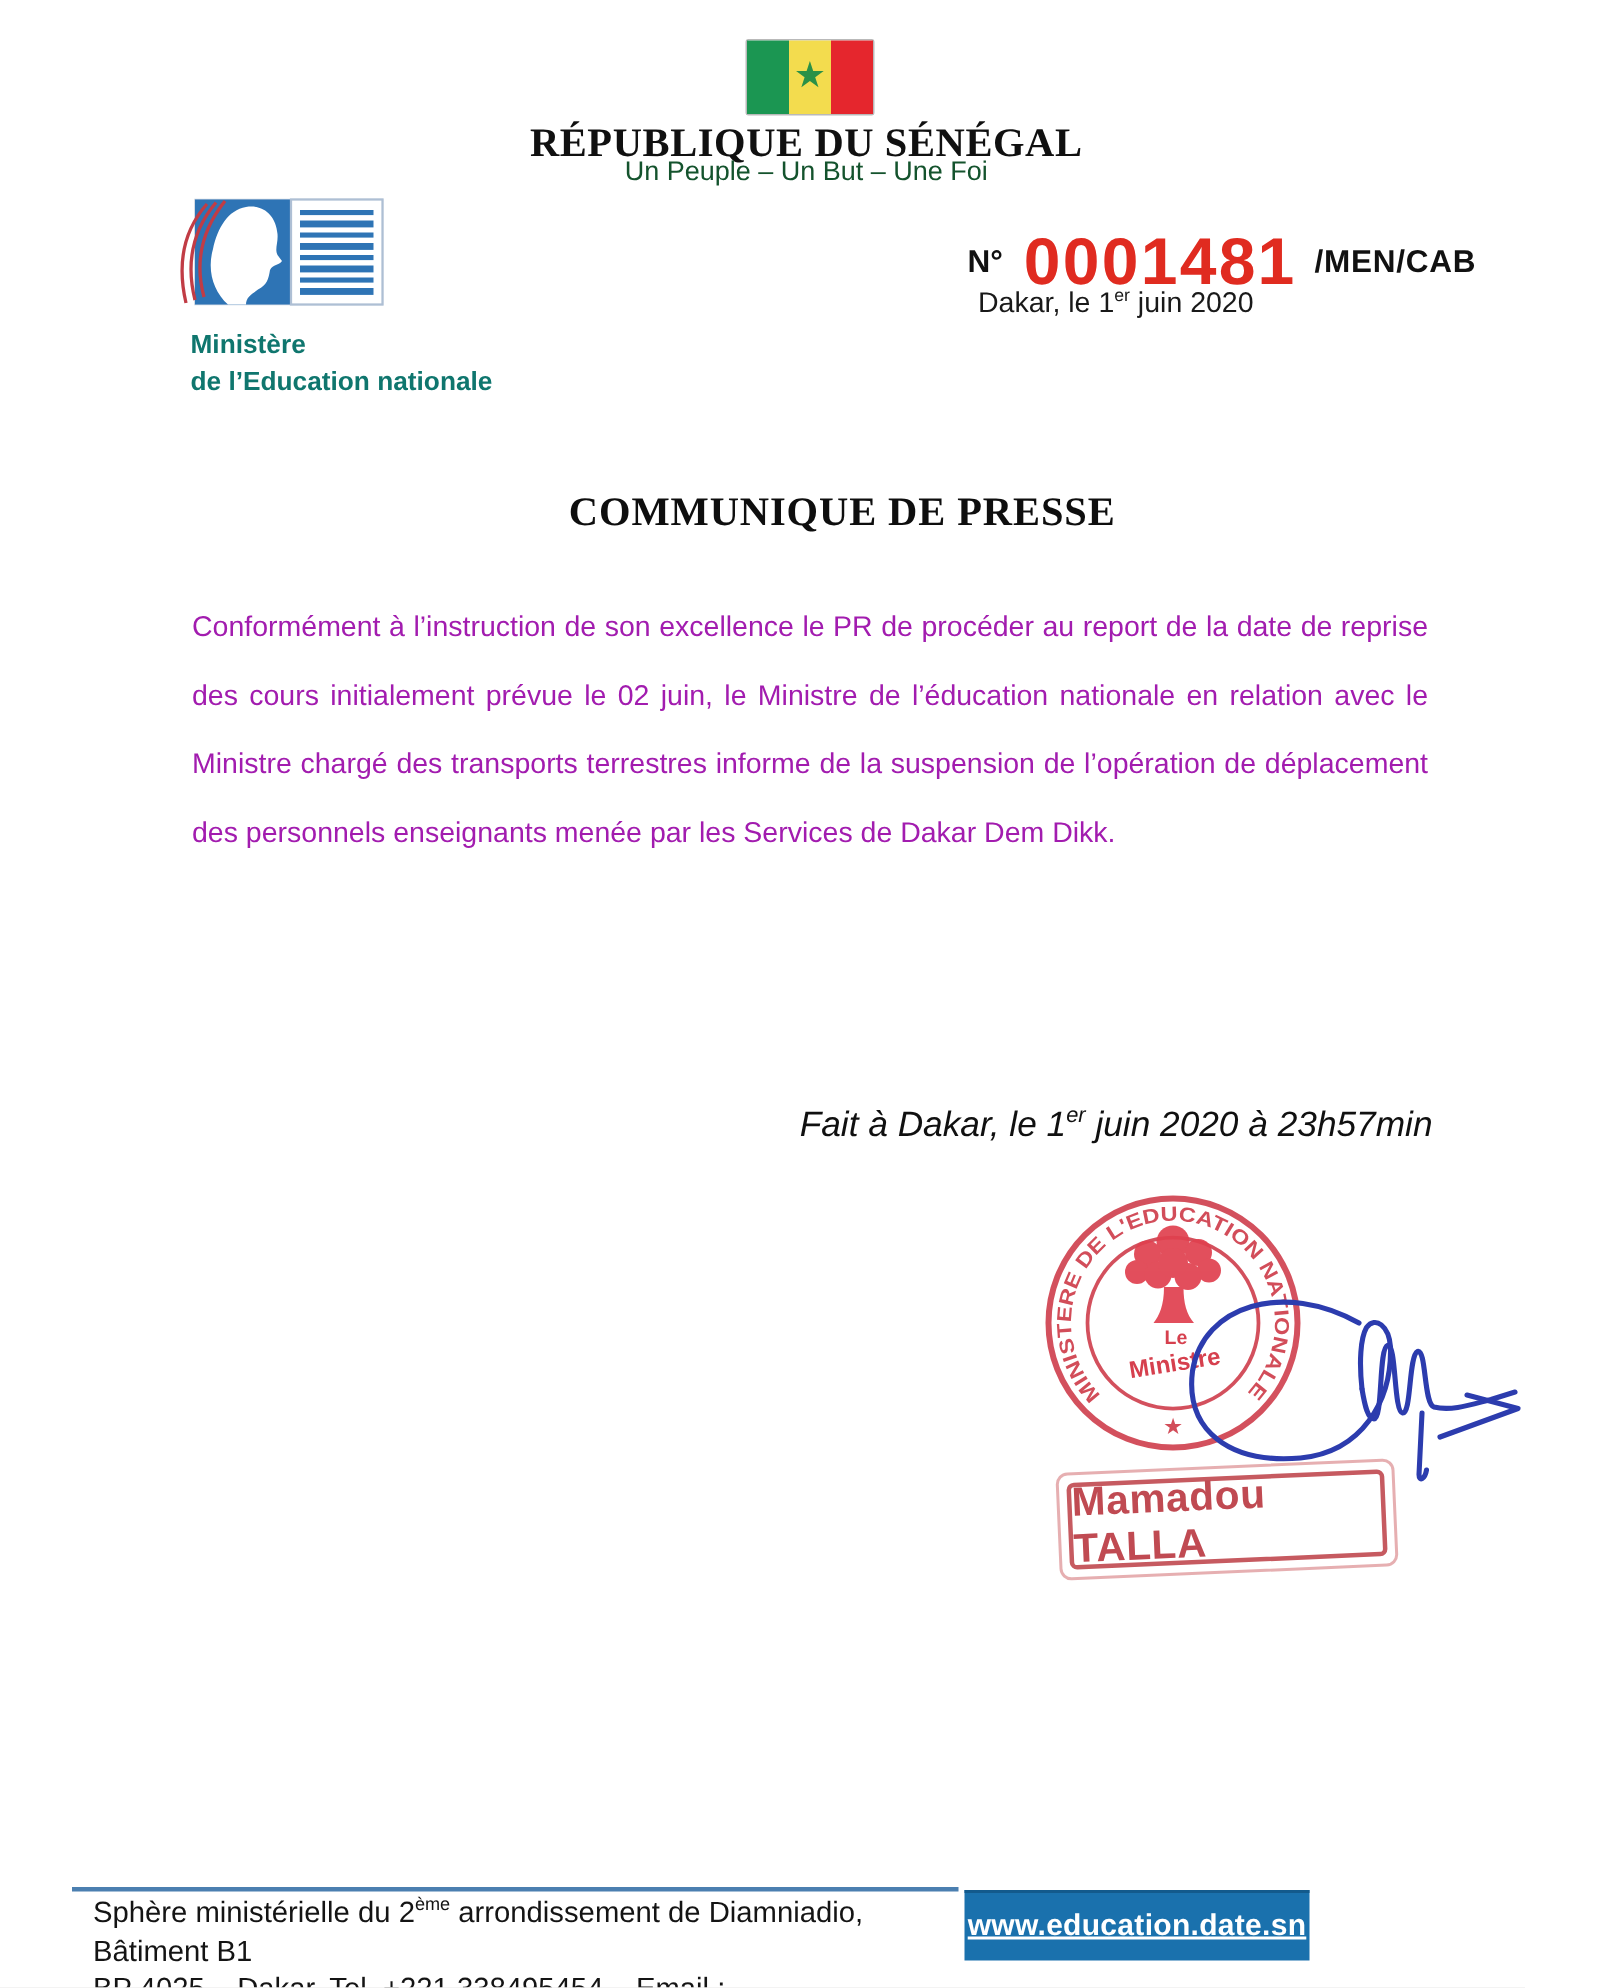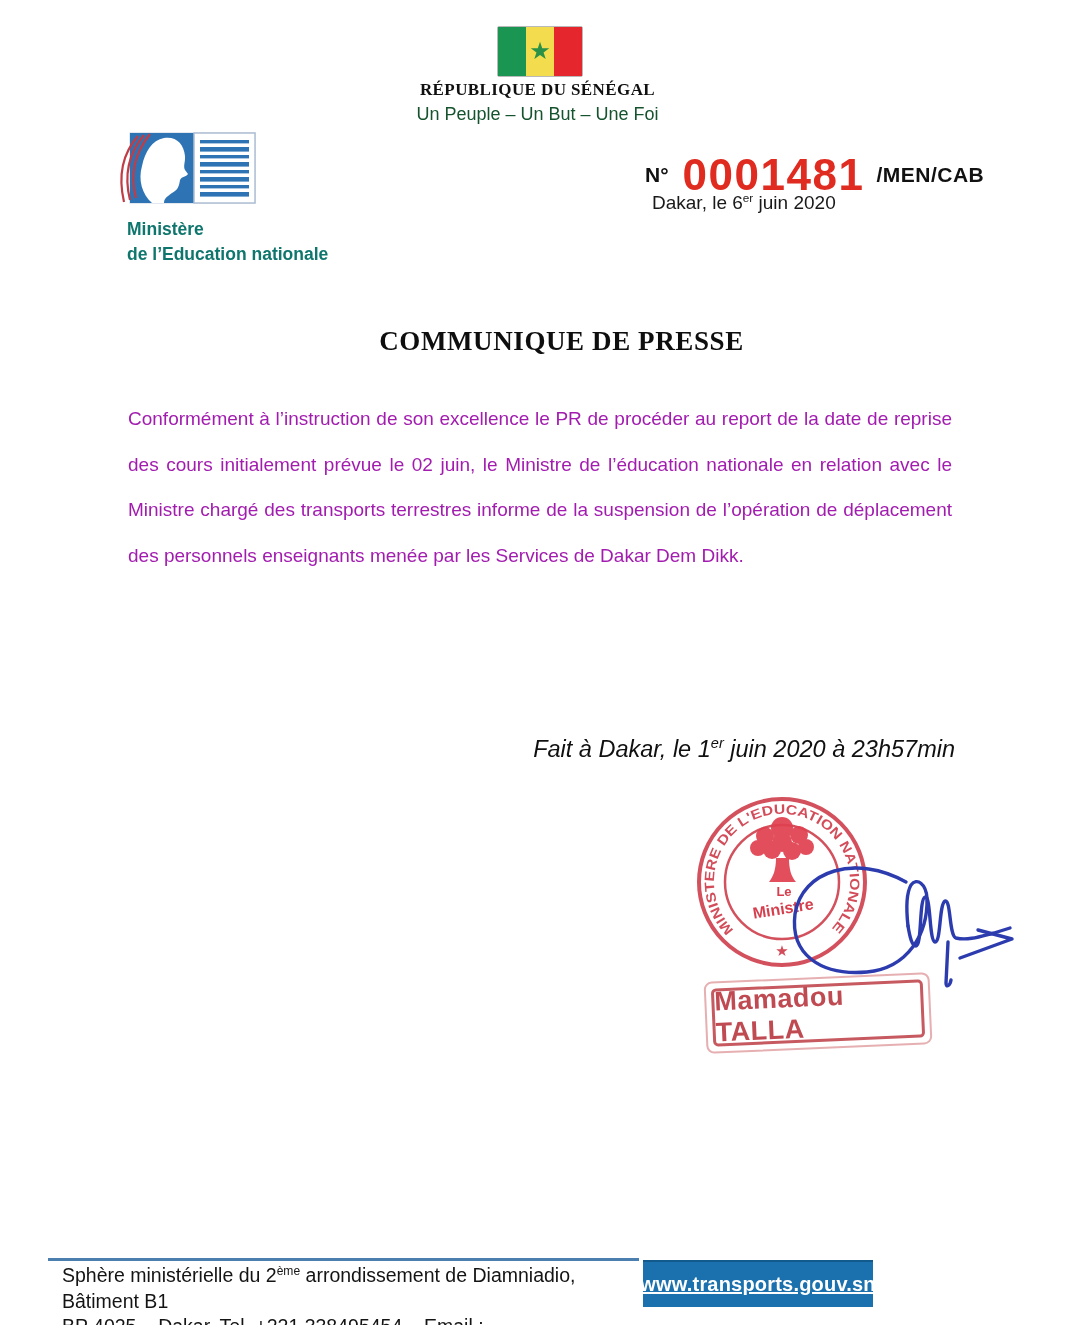--- a/index.html
+++ b/index.html
@@ -10,21 +10,21 @@
   }
   .abs{position:absolute;}
 
   
   .flag{left:497px;top:26px;width:86px;height:51px;display:flex;
         border:1px solid #b9b9b9;border-radius:2px;box-sizing:border-box;}
   .flag .stripe{flex:1;position:relative;}
   .flag .star{position:absolute;left:50%;top:50%;transform:translate(-50%,-54%);
         font-size:24px;line-height:1;}
   .republic{left:0;top:80px;width:100%;text-align:center;
-        font-family:"Liberation Serif",serif;font-weight:700;font-size:17px;
+        font-family:"Liberation Serif",serif;font-weight:700;font-size:27px;
         letter-spacing:.4px;color:#101010;}
   .motto{left:0;top:104px;width:100%;text-align:center;font-size:18px;
         font-weight:500;color:#14532d;}
 
   
   .logo{left:112px;top:130px;}
   .ministry-name{left:127px;top:217px;font-weight:700;font-size:17.5px;
         line-height:24.5px;color:#0f766e;}
 
   
@@ -109,21 +109,21 @@
   <div class="abs ministry-name">
     <div>Ministère</div>
     <div>de l’Education nationale</div>
   </div>
 
   <div class="abs ref-row">
     <span class="ref-n">N°</span>
     <span class="ref-num" style="color:#e02b20">0001481</span>
     <span class="ref-suffix">/MEN/CAB</span>
   </div>
-  <div class="abs ref-date"><span>Dakar, le 6</span><sup class="sm">er</sup><span> juin 2020</span></div>
+  <div class="abs ref-date"><span>Dakar, le 1</span><sup class="sm">er</sup><span> juin 2020</span></div>
 
   <div class="abs title">COMMUNIQUE DE PRESSE</div>
 
   <div class="abs body-text">Conformément à l’instruction de son excellence le PR de procéder au report de la date de reprise des cours initialement prévue le 02 juin, le Ministre de l’éducation nationale en relation avec le Ministre chargé des transports terrestres informe de la suspension de l’opération de déplacement des personnels enseignants menée par les Services de Dakar Dem Dikk.</div>
 
   <div class="abs fait-line"><span>Fait à Dakar, le 1</span><sup class="sm">er</sup><span> juin 2020 à 23h57min</span></div>
 
   <svg class="abs stamp-svg" width="365" height="240" viewBox="0 0 365 240">
     <g stroke="#cf3e4c" fill="none" opacity="0.9">
       <circle cx="122" cy="104" r="83" stroke-width="4"></circle>
@@ -160,15 +160,15 @@
   <div class="abs talla">
     <div class="talla-outer"></div>
     <div class="talla-inner">Mamadou TALLA</div>
   </div>
 
   <div class="abs footer-line"></div>
   <div class="abs footer-text">
     <div><span>Sphère ministérielle du 2</span><sup class="sm">ème</sup><span> arrondissement de Diamniadio, Bâtiment B1</span></div>
     <div><span>BP 4025 – Dakar. Tel. +221 338495454 – Email : </span></div>
   </div>
-  <a class="abs sitebox sitebox1">www.transports.gouv.sn</a>
+  <a class="abs sitebox sitebox1">www.education.date.sn</a>
 
 </div>
 
 </body></html>

